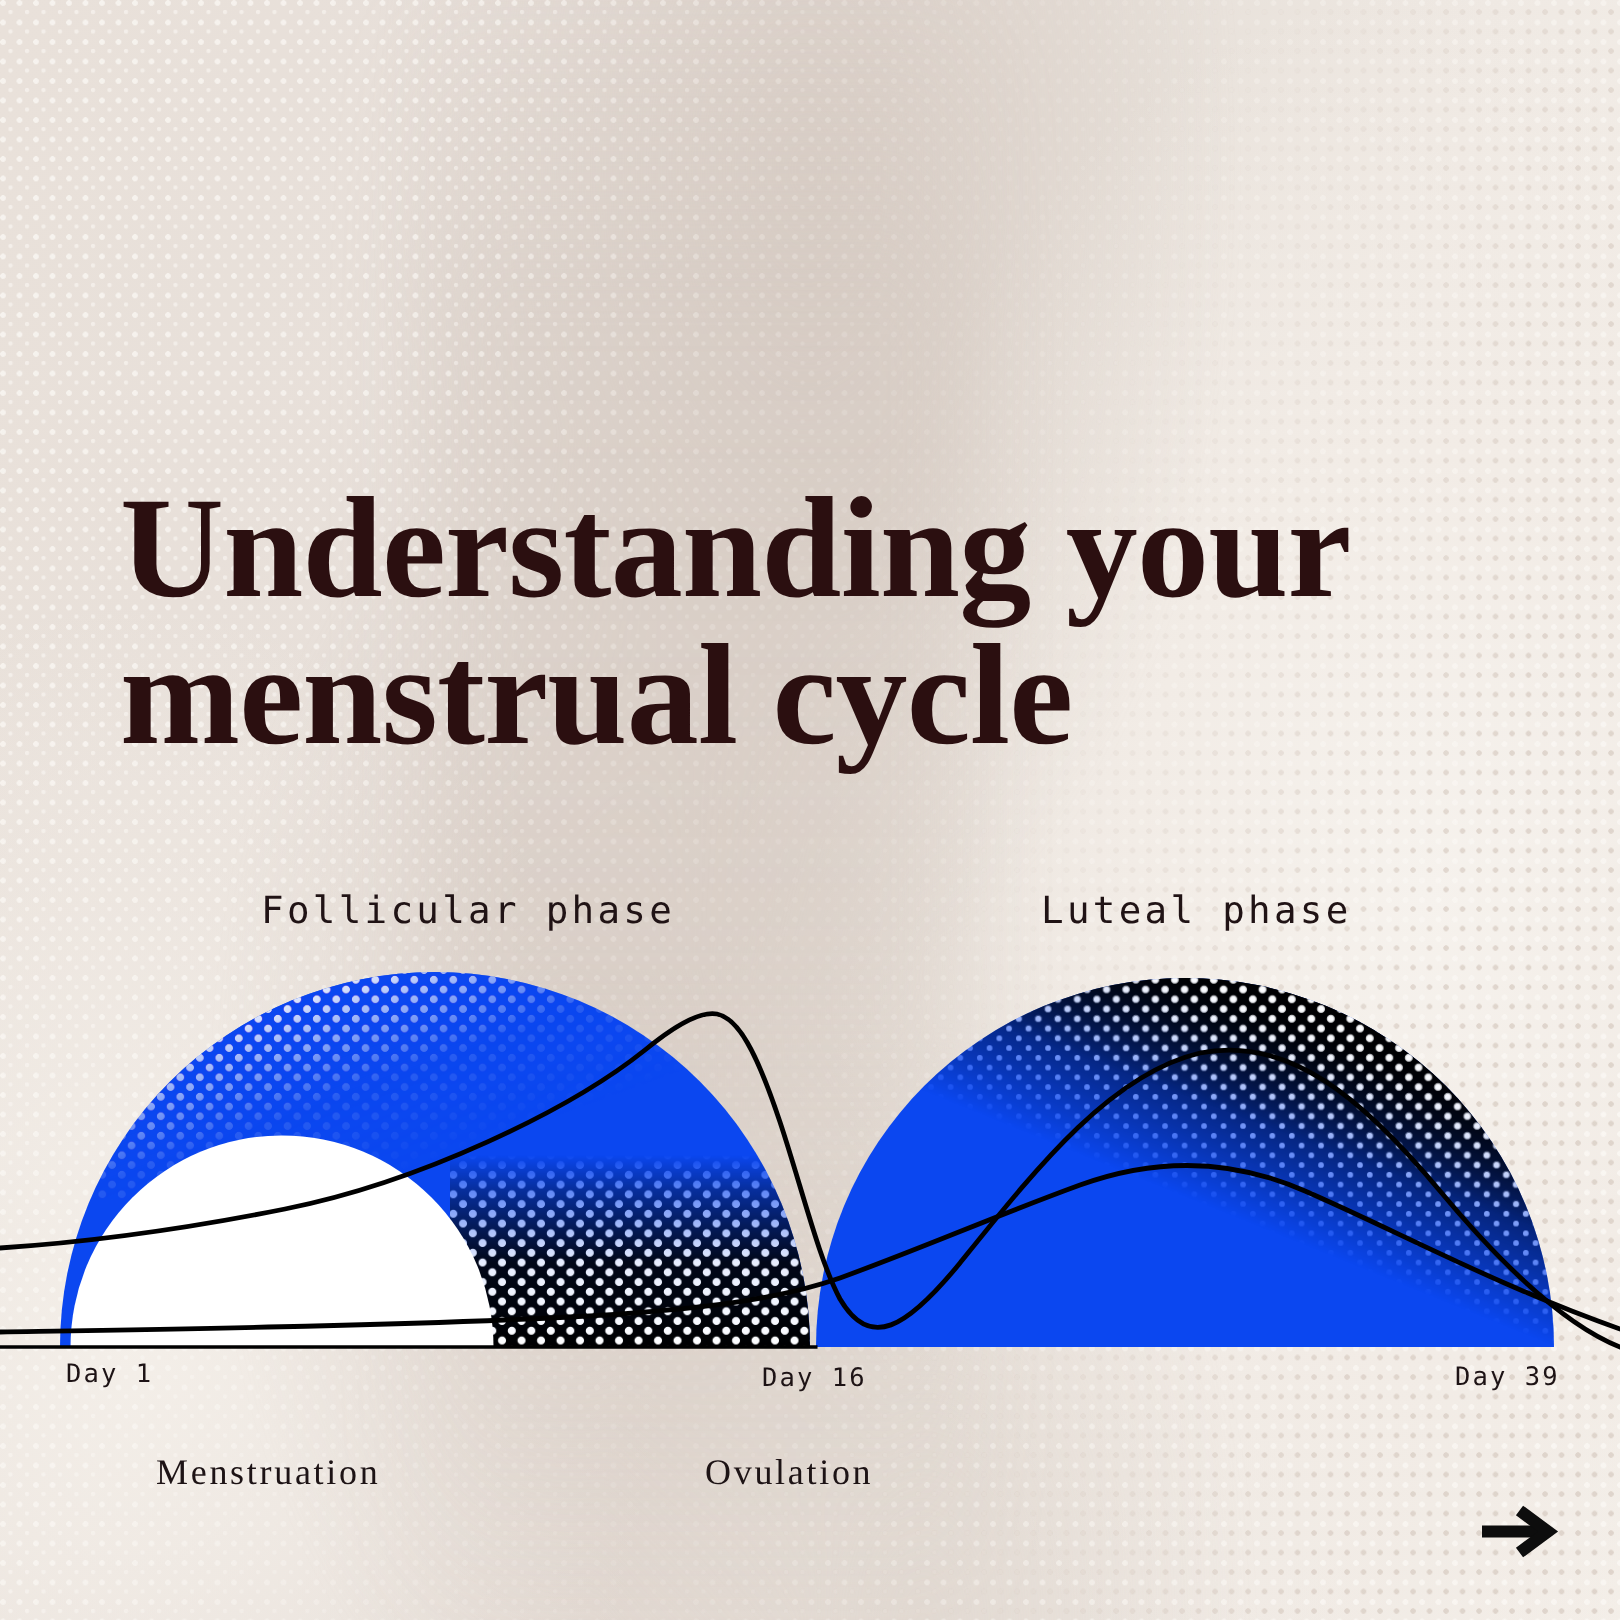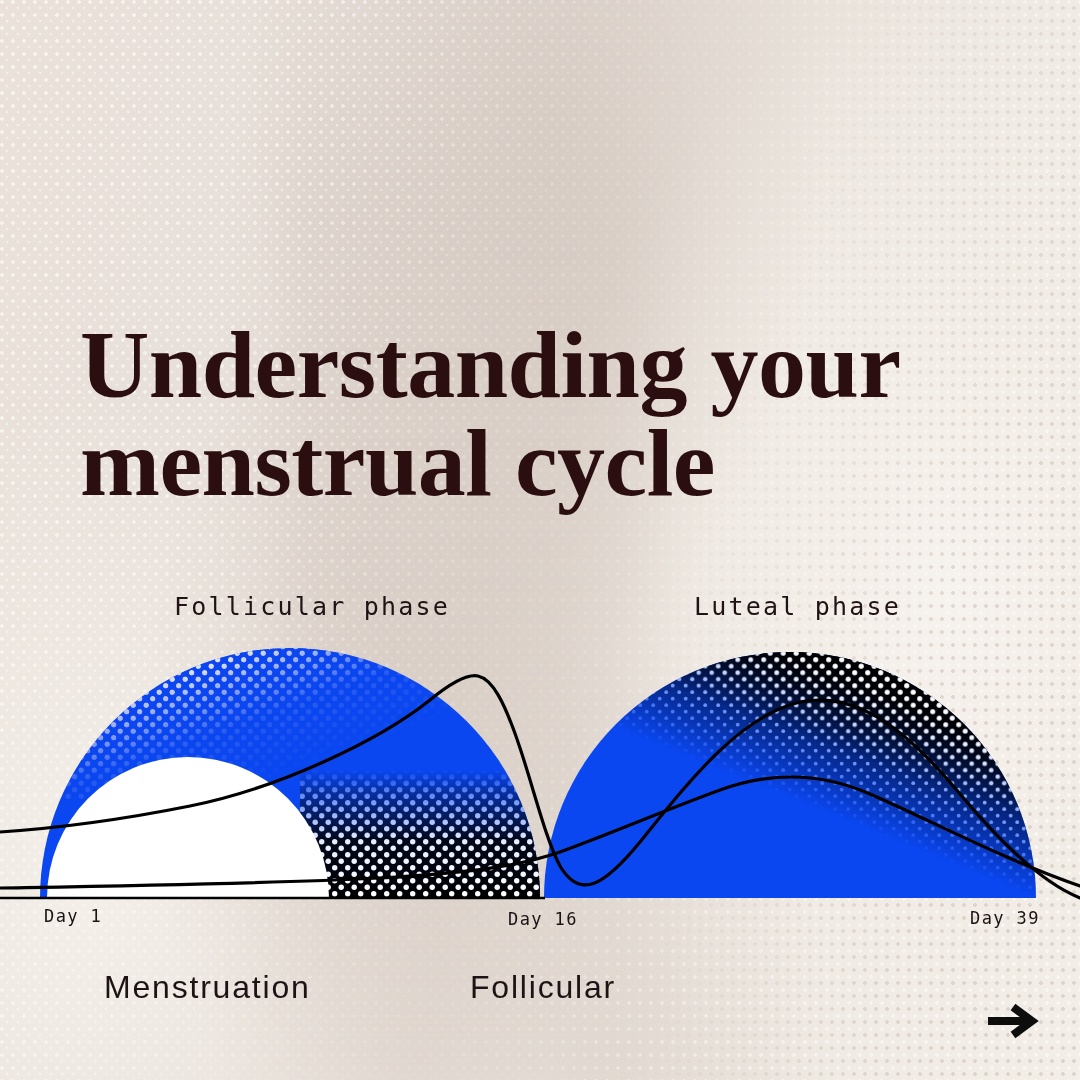--- a/index.html
+++ b/index.html
@@ -125,22 +125,22 @@
     letter-spacing: 1.4px;
     color: #1d1315;
     white-space: nowrap;
   }
   .day-1  { left: 44px;  top: 906px; }
   .day-15 { left: 508px; top: 909px; }
   .day-28 { left: 970px; top: 908px; }
 
   .stage-label {
     position: absolute;
-    font-family: Liberation Sans, sans-serif;
-    font-size: 32px;
+    font-family: Liberation Serif, serif;
+    font-size: 24px;
     letter-spacing: 1.8px;
     color: #1d1315;
     white-space: nowrap;
   }
   .stage-menstruation { left: 104px; top: 969px; }
   .stage-ovulation    { left: 470px; top: 969px; }
 </style>
 </head>
 <body>
 
@@ -291,15 +291,15 @@
   </svg>
 
   <div class="phase-label label-follicular">Follicular phase</div>
   <div class="phase-label label-luteal">Luteal phase</div>
 
   <div class="day-label day-1">Day 1</div>
   <div class="day-label day-15">Day 16</div>
   <div class="day-label day-28">Day 39</div>
 
   <div class="stage-label stage-menstruation">Menstruation</div>
-  <div class="stage-label stage-ovulation">Follicular</div>
+  <div class="stage-label stage-ovulation">Ovulation</div>
 
 </div>
 
 </body></html>

